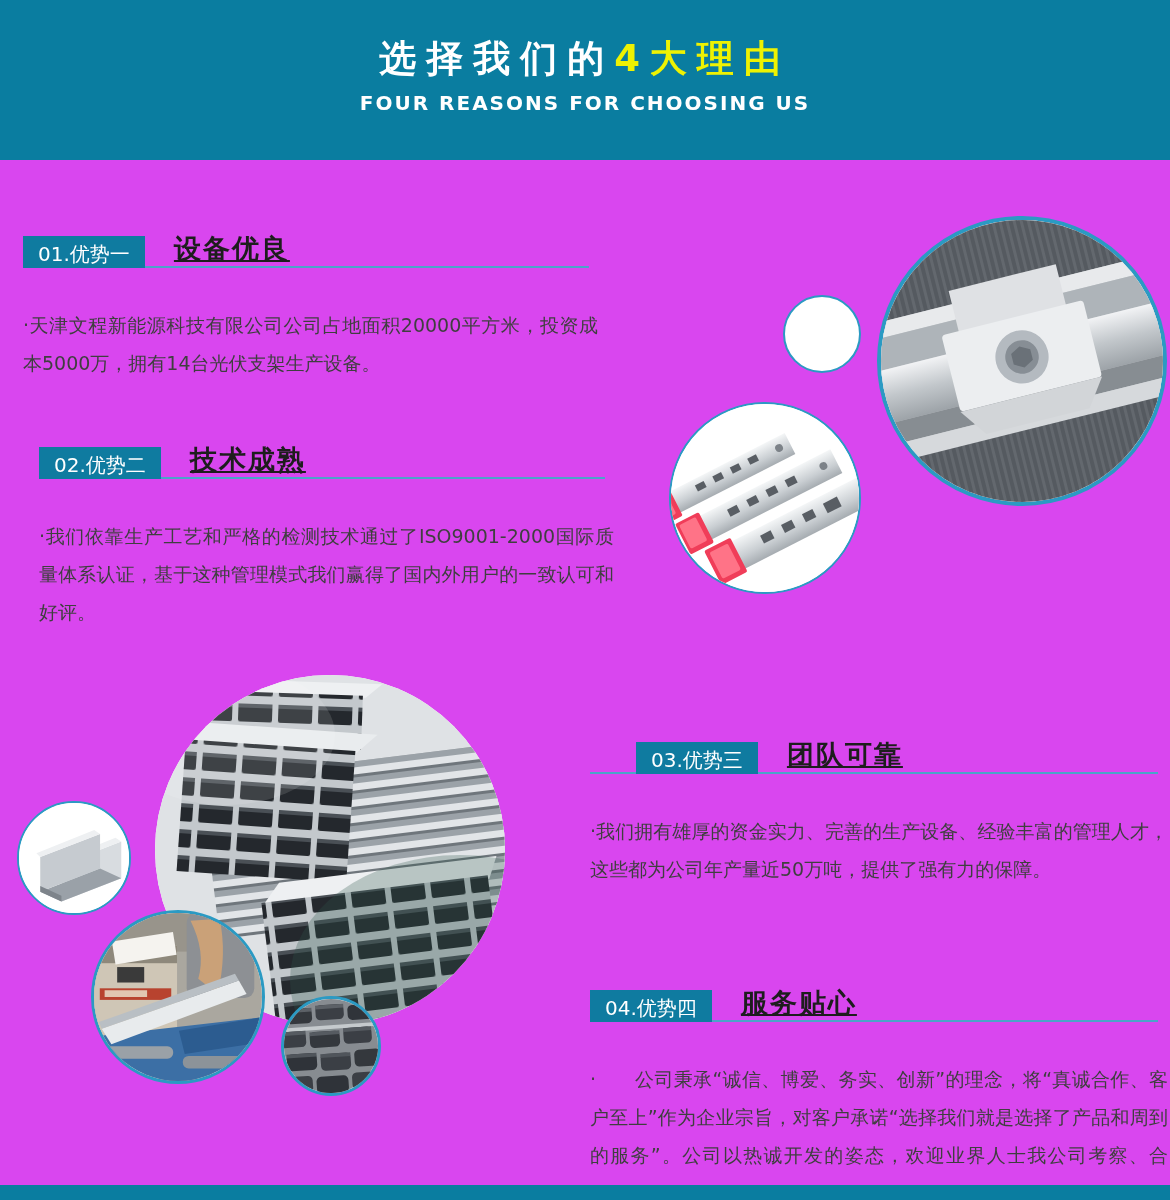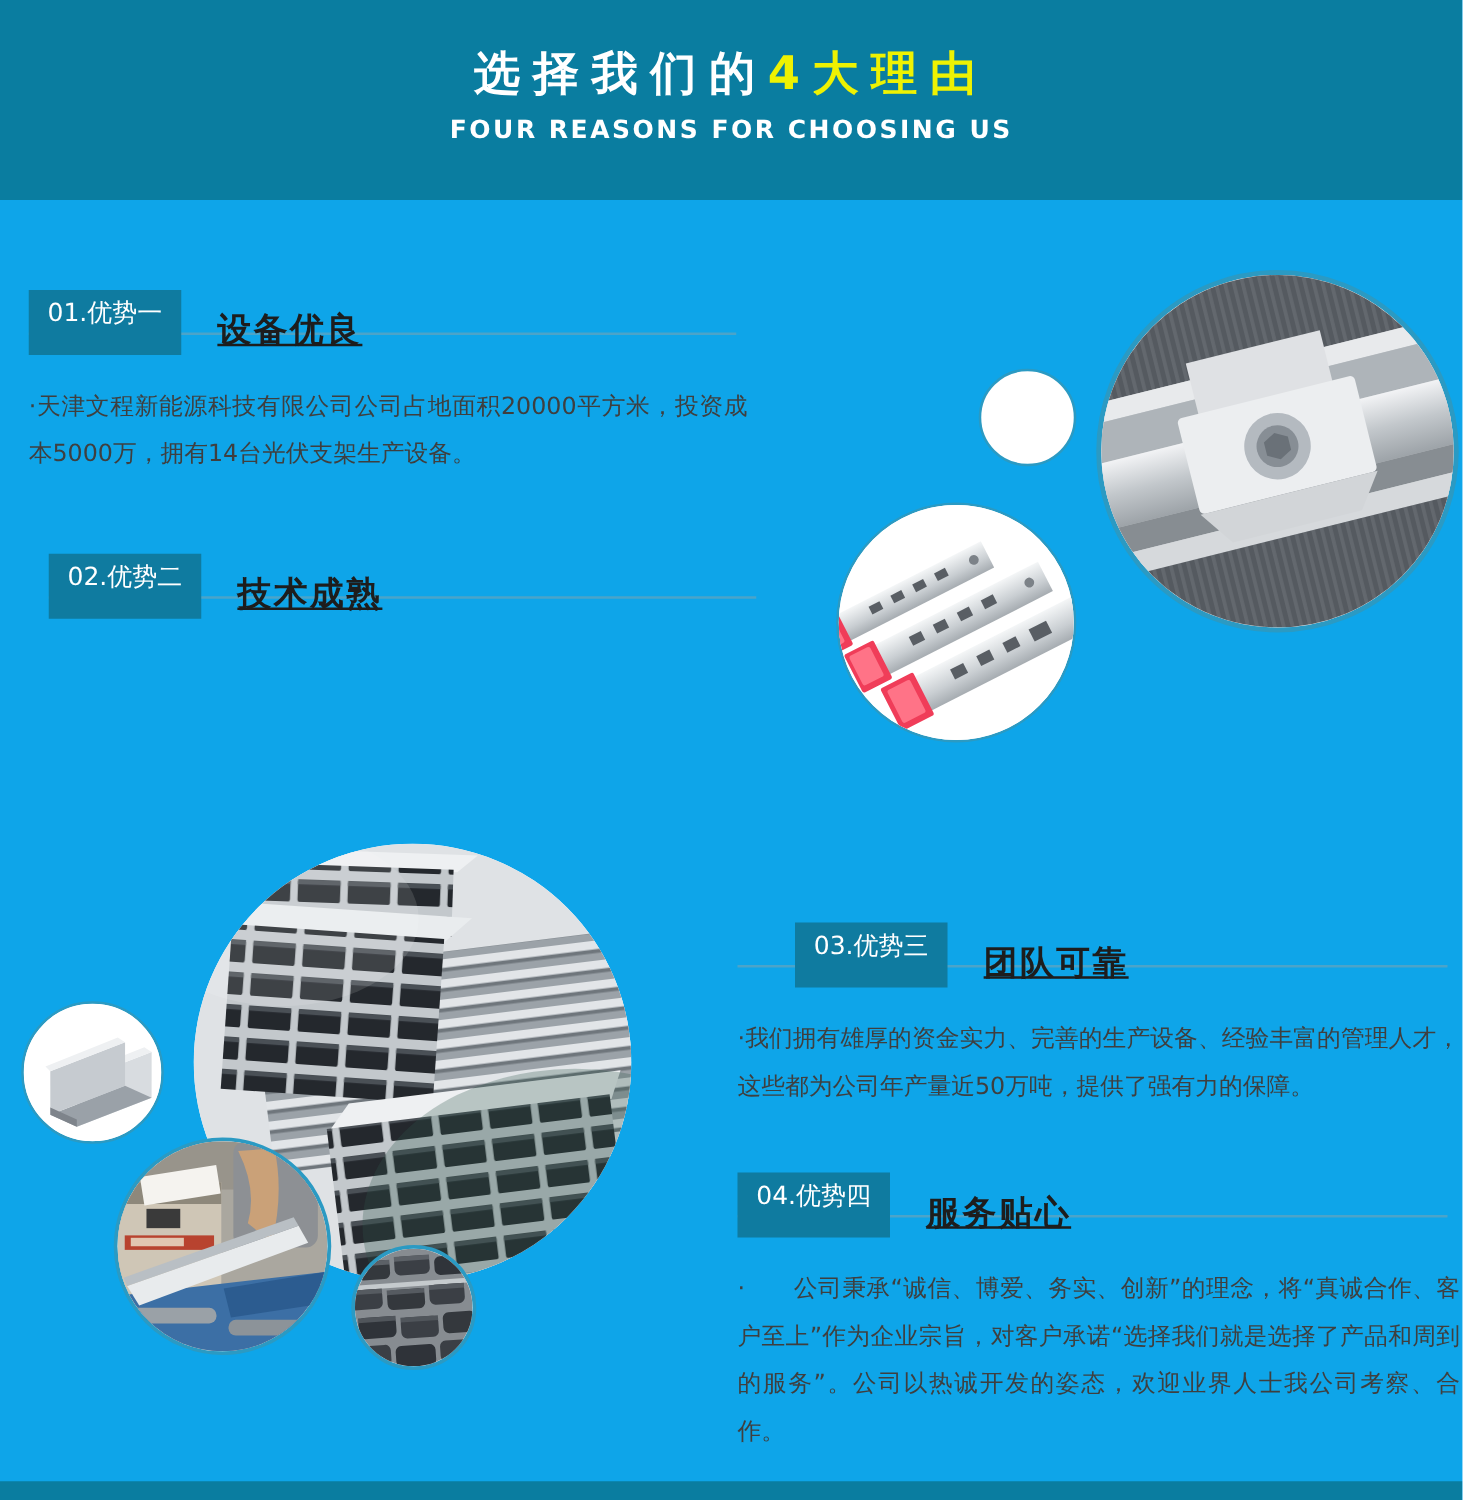--- a/index.html
+++ b/index.html
@@ -2,32 +2,32 @@
 <html style="--banner: #0a7da0; --badge: #0f7ba0; --highlight: #eef202; --underline: #4ba4c9; --ring: #2b9ac3; --footer: #0a7da0; --title-text: #1d1d1d; --body-text: #3f3f3f;"><head>
 <meta charset="utf-8">
 <style>
   :root{
     --banner:#0a7da0; --badge:#0f7ba0; --highlight:#eef202; --underline:#4ba4c9;
     --ring:#2b9ac3; --footer:#0a7da0; --title-text:#1d1d1d; --body-text:#3f3f3f;
   }
   *{margin:0;padding:0;box-sizing:border-box;}
   html,body{background:#fff;}
   body{font-family:"DejaVu Sans","Liberation Sans",sans-serif;}
-  .page{position:relative;width:1170px;height:1200px;margin:0 auto;background:#0ea5e9;overflow:hidden;}
+  .page{position:relative;width:1170px;height:1200px;margin:0 auto;background:#d946ef;overflow:hidden;}
 
   
   .banner{position:absolute;left:0;top:0;width:1170px;height:160px;background:var(--banner);text-align:center;}
   .banner h1{padding-top:40px;font-size:37px;font-weight:bold;color:#fff;letter-spacing:10px;line-height:1;}
   .banner h1 .hl{color:var(--highlight);}
   .banner .subtitle{margin-top:14px;font-size:20px;font-weight:bold;color:#fff;letter-spacing:2px;}
 
   
   .feature{position:absolute;}
   .feature-head{position:relative;height:36px;border-bottom:2px solid var(--underline);}
-  .badge{display:inline-block;height:52px;line-height:36px;padding:0 15px;background:var(--badge);
+  .badge{display:inline-block;height:32px;line-height:36px;padding:0 15px;background:var(--badge);
          color:#fff;font-size:20px;vertical-align:bottom;}
   .ftitle{display:inline-block;margin-left:24px;height:36px;line-height:34px;font-size:27px;font-weight:bold;
           color:var(--title-text);letter-spacing:2px;vertical-align:bottom;text-decoration:underline;}
   .fbody{margin-top:38px;font-size:19px;line-height:38px;color:var(--body-text);text-align:justify;}
 
   
   .circle{position:absolute;border-radius:50%;overflow:hidden;background:#fff;}
   .ringed{border:3px solid var(--ring);}
   .thin-ring{border:2px solid var(--ring);}
   .circle svg{display:block;width:100%;height:100%;}
@@ -50,32 +50,33 @@
       <span class="ftitle">设备优良</span>
     </div>
     <p class="fbody">·天津文程新能源科技有限公司公司占地面积20000平方米，投资成本5000万，拥有14台光伏支架生产设备。</p>
   </section>
 
   <section class="feature" style="left:39px;top:443px;width:575px;">
     <div class="feature-head" style="width:566px;">
       <span class="badge">02.优势二</span>
       <span class="ftitle">技术成熟</span>
     </div>
+    <p class="fbody">·我们依靠生产工艺和严格的检测技术通过了ISO9001-2000国际质量体系认证，基于这种管理模式我们赢得了国内外用户的一致认可和好评。</p>
   </section>
 
   <section class="feature" style="left:590px;top:738px;width:578px;">
     <div class="feature-head" style="width:568px;padding-left:46px;">
       <span class="badge">03.优势三</span>
       <span class="ftitle">团队可靠</span>
     </div>
     <p class="fbody">·我们拥有雄厚的资金实力、完善的生产设备、经验丰富的管理人才，这些都为公司年产量近50万吨，提供了强有力的保障。</p>
   </section>
 
   <section class="feature" style="left:590px;top:938px;width:578px;">
-    <div class="feature-head" style="width:568px;">
+    <div class="feature-head" style="width:568px;margin-top:48px;">
       <span class="badge">04.优势四</span>
       <span class="ftitle">服务贴心</span>
     </div>
     <p class="fbody">·　　公司秉承“诚信、博爱、务实、创新”的理念，将“真诚合作、客户至上”作为企业宗旨，对客户承诺“选择我们就是选择了产品和周到的服务”。公司以热诚开发的姿态，欢迎业界人士我公司考察、合作。</p>
   </section>
 
   <div class="circle ringed" style="left:877px;top:216px;width:290px;height:290px;border-width:4px;">
     <svg viewBox="0 0 286 286">
       <defs>
         <pattern id="panelTex" width="7" height="7" patternUnits="userSpaceOnUse">

